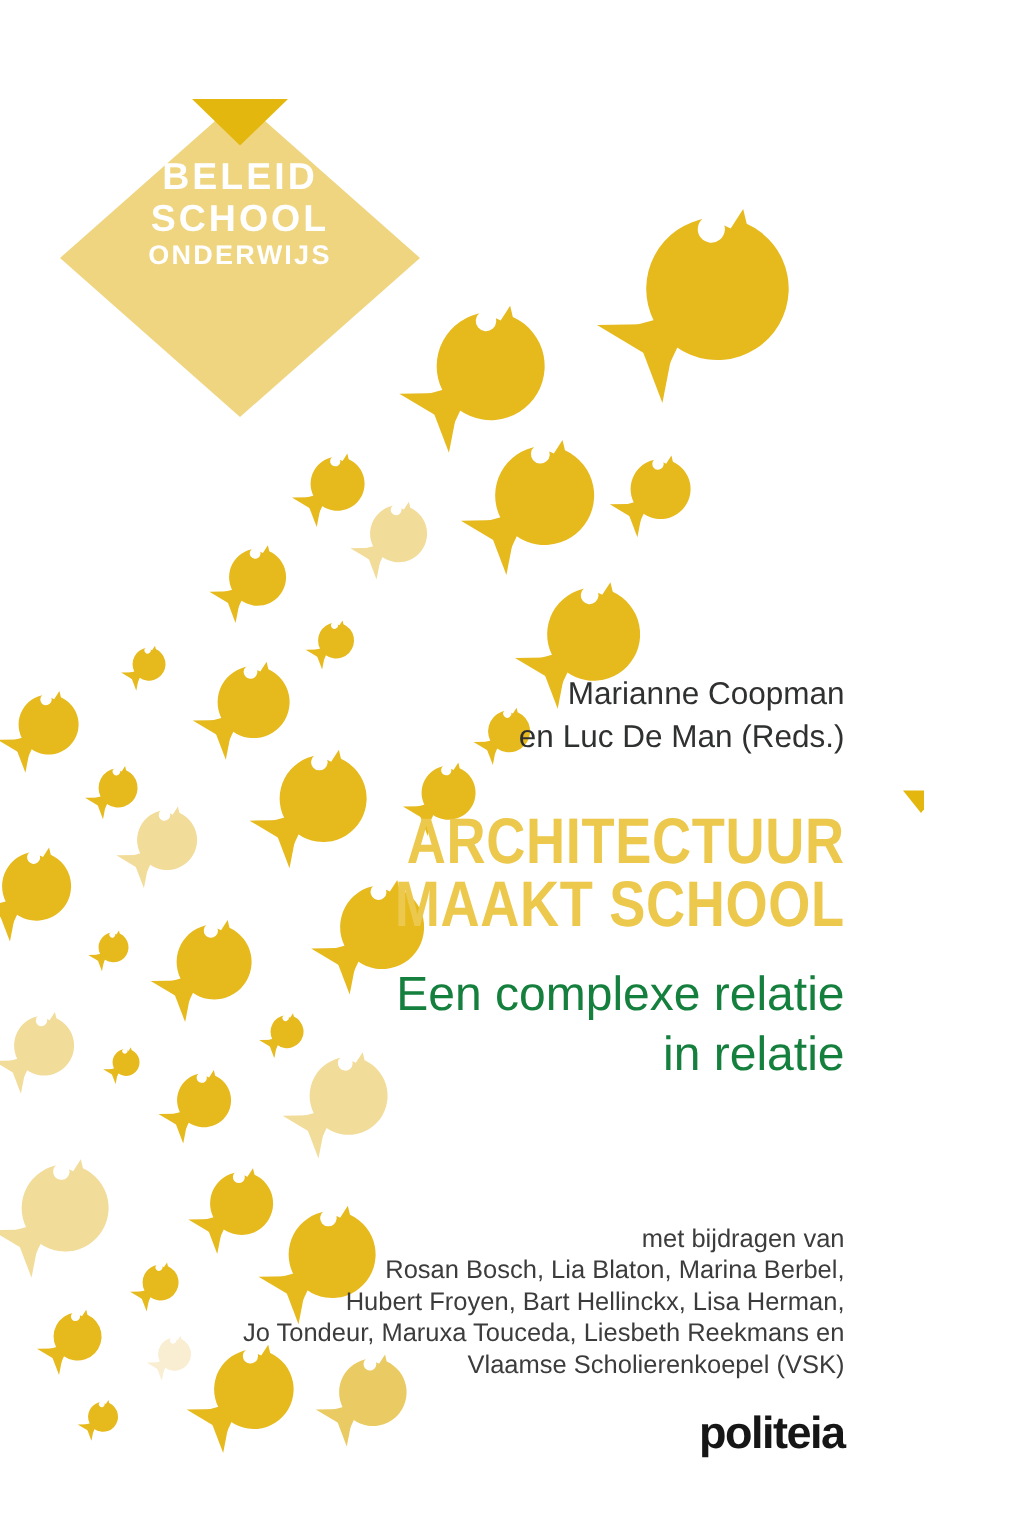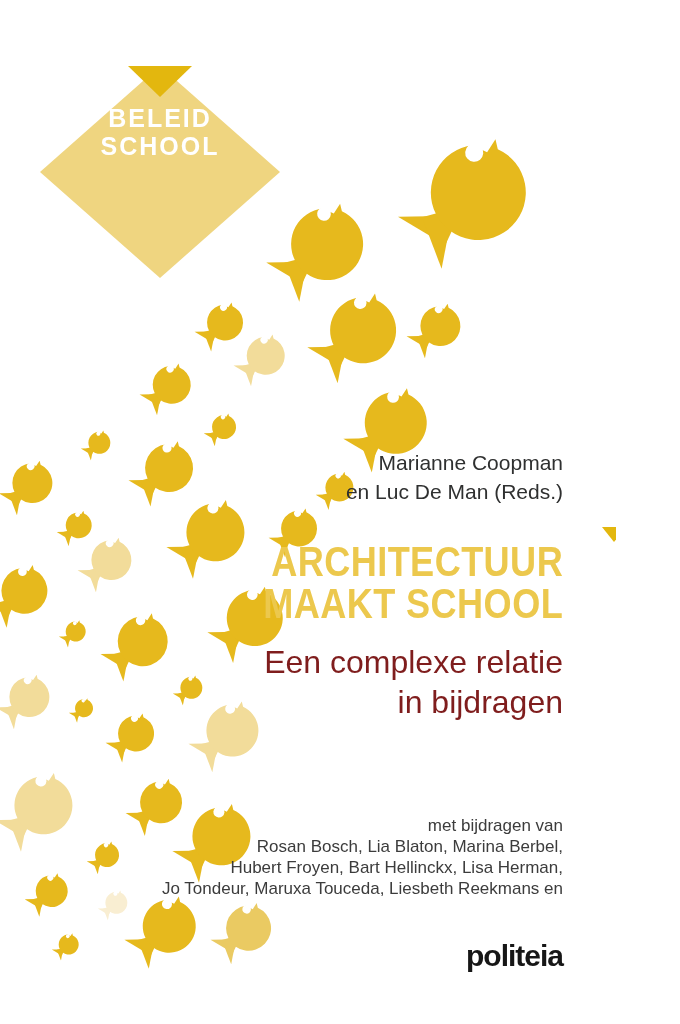--- a/index.html
+++ b/index.html
@@ -41,21 +41,21 @@
     border-top:15px solid #e3b70e;
   }
 
   #title{
     top:540px;font-size:43px;line-height:42px;font-weight:bold;
     letter-spacing:0.5px;color:#ecc84d;
     transform:scaleX(0.84);transform-origin:100% 0;
     white-space:nowrap;
   }
 
-  #subtitle{top:642px;font-size:32px;line-height:40px;color:#7f1d1d;}
+  #subtitle{top:642px;font-size:32px;line-height:40px;color:#15803d;}
 
   #contributors{top:815px;font-size:17px;line-height:21px;color:#3c3c3c;}
 
   #publisher{
     top:938px;font-size:30px;line-height:36px;font-weight:bold;
     letter-spacing:-1px;color:#161616;margin-left:7px;
   }
 </style>
 </head>
 <body>
@@ -345,41 +345,43 @@
       </div>
     </div>
 
   <svg id="badge" viewBox="0 0 330 300">
     <polygon points="160,66 280,172 160,278 40,172" fill="#efd580"></polygon>
     <polygon points="128,66 192,66 160,97" fill="#e3b70e"></polygon>
   </svg>
   <div id="badge-text">
     <div id="badge-line1" class="badge-big">BELEID</div>
     <div id="badge-line2" class="badge-big">SCHOOL</div>
+    <div id="badge-line4" class="badge-small">ONDERWIJS</div>
   </div>
 
   <div id="authors" class="right-col">
     <div>Marianne Coopman</div>
     <div>en Luc De Man (Reds.)</div>
   </div>
 
   <div id="title-marker"></div>
 
   <div id="title" class="right-col">
     <div>ARCHITECTUUR</div>
     <div>MAAKT SCHOOL</div>
   </div>
 
   <div id="subtitle" class="right-col">
     <div>Een complexe relatie</div>
-    <div>in bijdragen</div>
+    <div>in relatie</div>
   </div>
 
   <div id="contributors" class="right-col">
     <div>met bijdragen van</div>
     <div>Rosan Bosch, Lia Blaton, Marina Berbel,</div>
     <div>Hubert Froyen, Bart Hellinckx, Lisa Herman,</div>
     <div>Jo Tondeur, Maruxa Touceda, Liesbeth Reekmans en</div>
+    <div>Vlaamse Scholierenkoepel (VSK)</div>
   </div>
 
   <div id="publisher" class="right-col">politeia</div>
 
 </div>
 
 </body></html>

